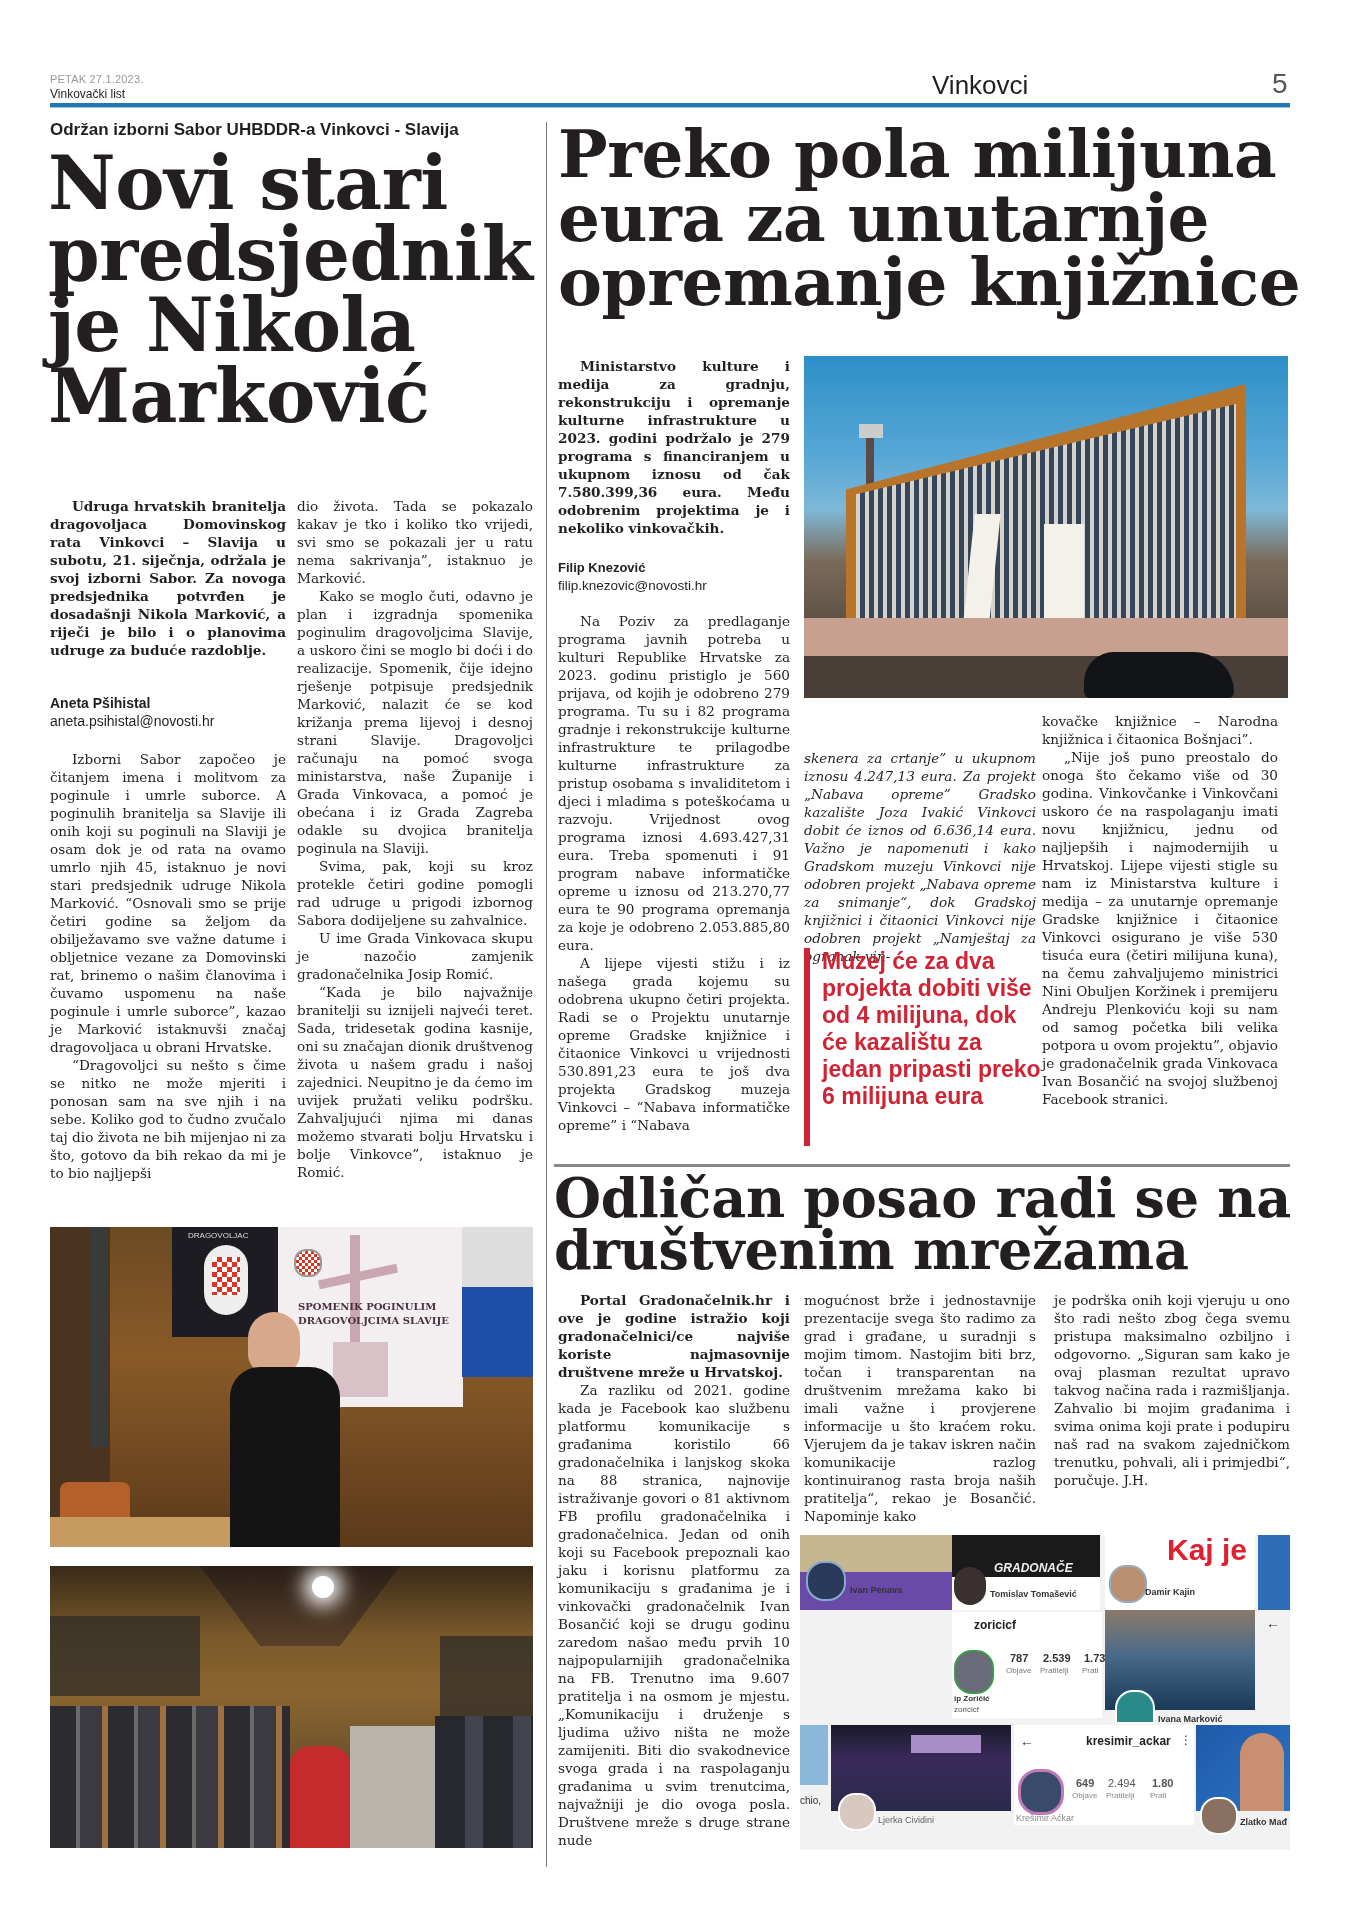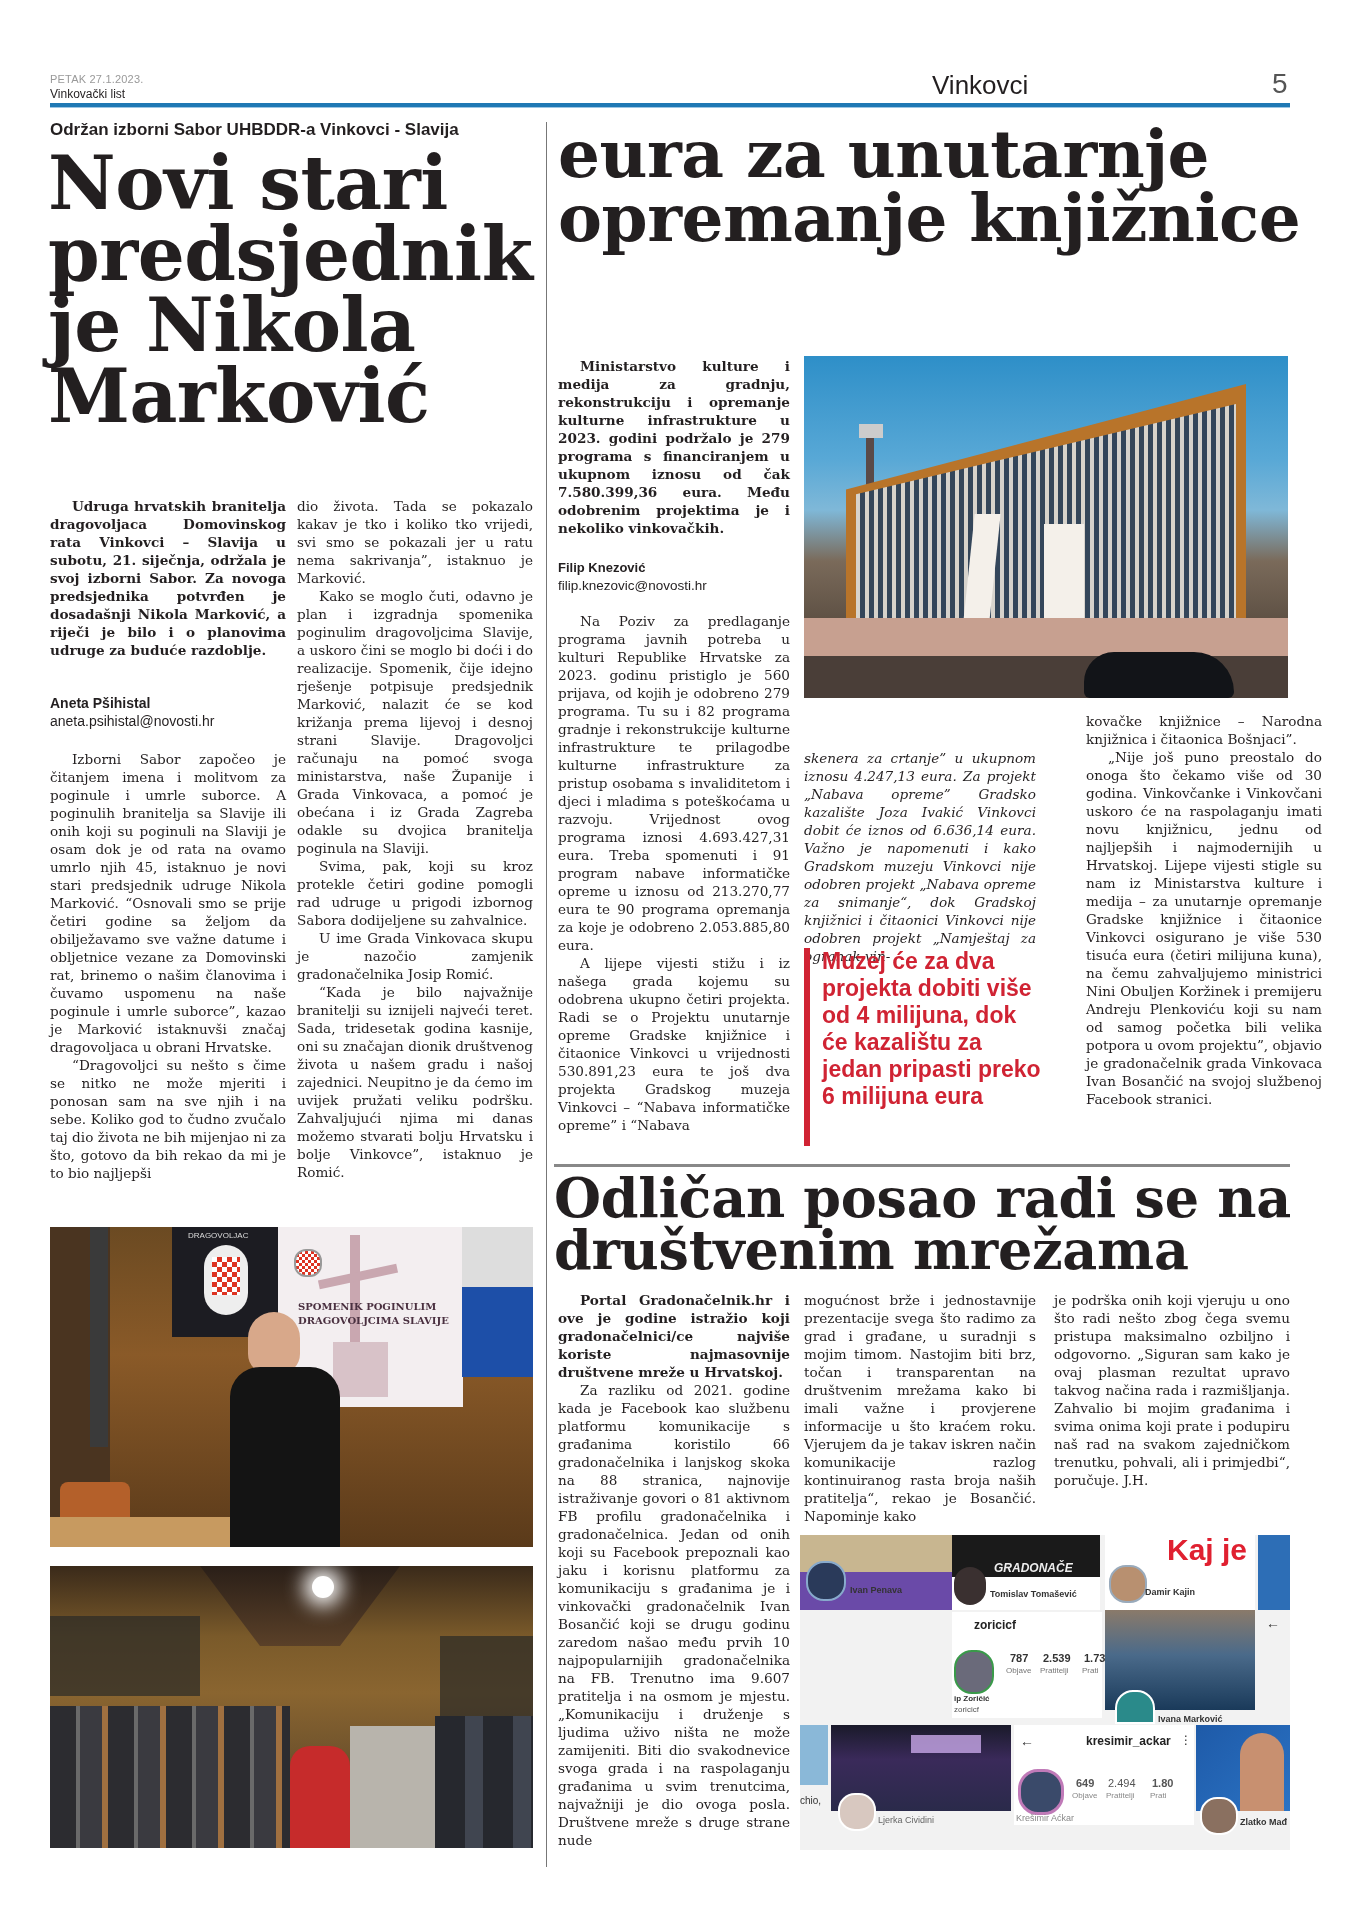--- a/index.html
+++ b/index.html
@@ -103,20 +103,21 @@
     <div class="abs" style="left:390px;top:70px;width:93px;height:80px;background:#2a2a26;opacity:0.7;"></div>
     <div class="abs" style="left:0;top:140px;width:240px;height:142px;background:repeating-linear-gradient(90deg,#2c2c30 0 26px,#6a6a6a 26px 30px,#3a3a40 30px 52px,#a07040 52px 58px);"></div>
     <div class="abs" style="left:300px;top:160px;width:85px;height:122px;background:#b8b4ac;"></div>
     <div class="abs" style="left:240px;top:180px;width:60px;height:102px;background:#c62b2b;border-radius:20px 20px 0 0;"></div>
     <div class="abs" style="left:385px;top:150px;width:98px;height:132px;background:repeating-linear-gradient(90deg,#26282e 0 30px,#404550 30px 48px);"></div>
   </div>
 </section>
 
 <section>
   <h1 class="abs serif headline2" style="margin:0;">
+    <span style="display:block">Preko pola milijuna</span>
     <span style="display:block">eura za unutarnje</span>
     <span style="display:block">opremanje knjižnice</span>
   </h1>
 
   <div class="abs serif lead" style="left:558px;top:357px;width:232px;text-indent:22px;">Ministarstvo kulture i medija za gradnju, rekonstrukciju i opremanje kulturne infrastrukture u 2023. godini podržalo je 279 programa s financiranjem u ukupnom iznosu od čak 7.580.399,36 eura. Među odobrenim projektima je i nekoliko vinkovačkih.</div>
   <div class="abs sans byline-name" style="left:558px;top:560px;font-size:13px;">Filip Knezović</div>
   <div class="abs sans byline-mail" style="left:558px;top:578px;font-size:13.5px;">filip.knezovic@novosti.hr</div>
 
   <div class="abs photo" style="left:804px;top:356px;width:484px;height:342px;background:linear-gradient(180deg,#2e8fc8 0%,#58a8d6 30%,#7fb8d8 45%,#7a6a5a 60%,#3a3028 100%);">
     <div class="abs" style="left:62px;top:72px;width:8px;height:70px;background:#5a4a48;"></div>
@@ -135,21 +136,21 @@
     <p>A lijepe vijesti stižu i iz našega grada kojemu su odobrena ukupno četiri projekta. Radi se o Projektu unutarnje opreme Gradske knjižnice i čitaonice Vinkovci u vrijednosti 530.891,23 eura te još dva projekta Gradskog muzeja Vinkovci – “Nabava informatičke opreme” i “Nabava</p>
   </div>
 
   <div class="abs serif body" style="left:804px;top:749px;width:232px;font-style:italic;">
     <p style="text-indent:0">skenera za crtanje” u ukupnom iznosu 4.247,13 eura. Za projekt „Nabava opreme” Gradsko kazalište Joza Ivakić Vinkovci dobit će iznos od 6.636,14 eura. Važno je napomenuti i kako Gradskom muzeju Vinkovci nije odobren projekt „Nabava opreme za snimanje“, dok Gradskoj knjižnici i čitaonici Vinkovci nije odobren projekt „Namještaj za ogranak vin-</p>
   </div>
 
   <div class="abs pullbar" style="left:804px;top:948px;height:198px;"></div>
   <div class="abs sans pull" style="left:822px;top:948px;width:226px;">Muzej će za dva projekta dobiti više od 4 milijuna, dok će kazalištu za jedan pripasti preko 6 milijuna eura</div>
 
-  <div class="abs serif body" style="left:1086px;top:712px;width:236px;">
+  <div class="abs serif body" style="left:1042px;top:712px;width:236px;">
     <p style="text-indent:0">kovačke knjižnice – Narodna knjižnica i čitaonica Bošnjaci”.</p>
     <p>„Nije još puno preostalo do onoga što čekamo više od 30 godina. Vinkovčanke i Vinkovčani uskoro će na raspolaganju imati novu knjižnicu, jednu od najljepših i najmodernijih u Hrvatskoj. Lijepe vijesti stigle su nam iz Ministarstva kulture i medija – za unutarnje opremanje Gradske knjižnice i čitaonice Vinkovci osigurano je više 530 tisuća eura (četiri milijuna kuna), na čemu zahvaljujemo ministrici Nini Obuljen Koržinek i premijeru Andreju Plenkoviću koji su nam od samog početka bili velika potpora u ovom projektu”, objavio je gradonačelnik grada Vinkovaca Ivan Bosančić na svojoj službenoj Facebook stranici.</p>
   </div>
 
   <div class="abs hrule" style="left:554px;top:1164px;width:736px;"></div>
 </section>
 
 <section>
   <h1 class="abs serif headline3" style="margin:0;">
     <span style="display:block">Odličan posao radi se na</span>

